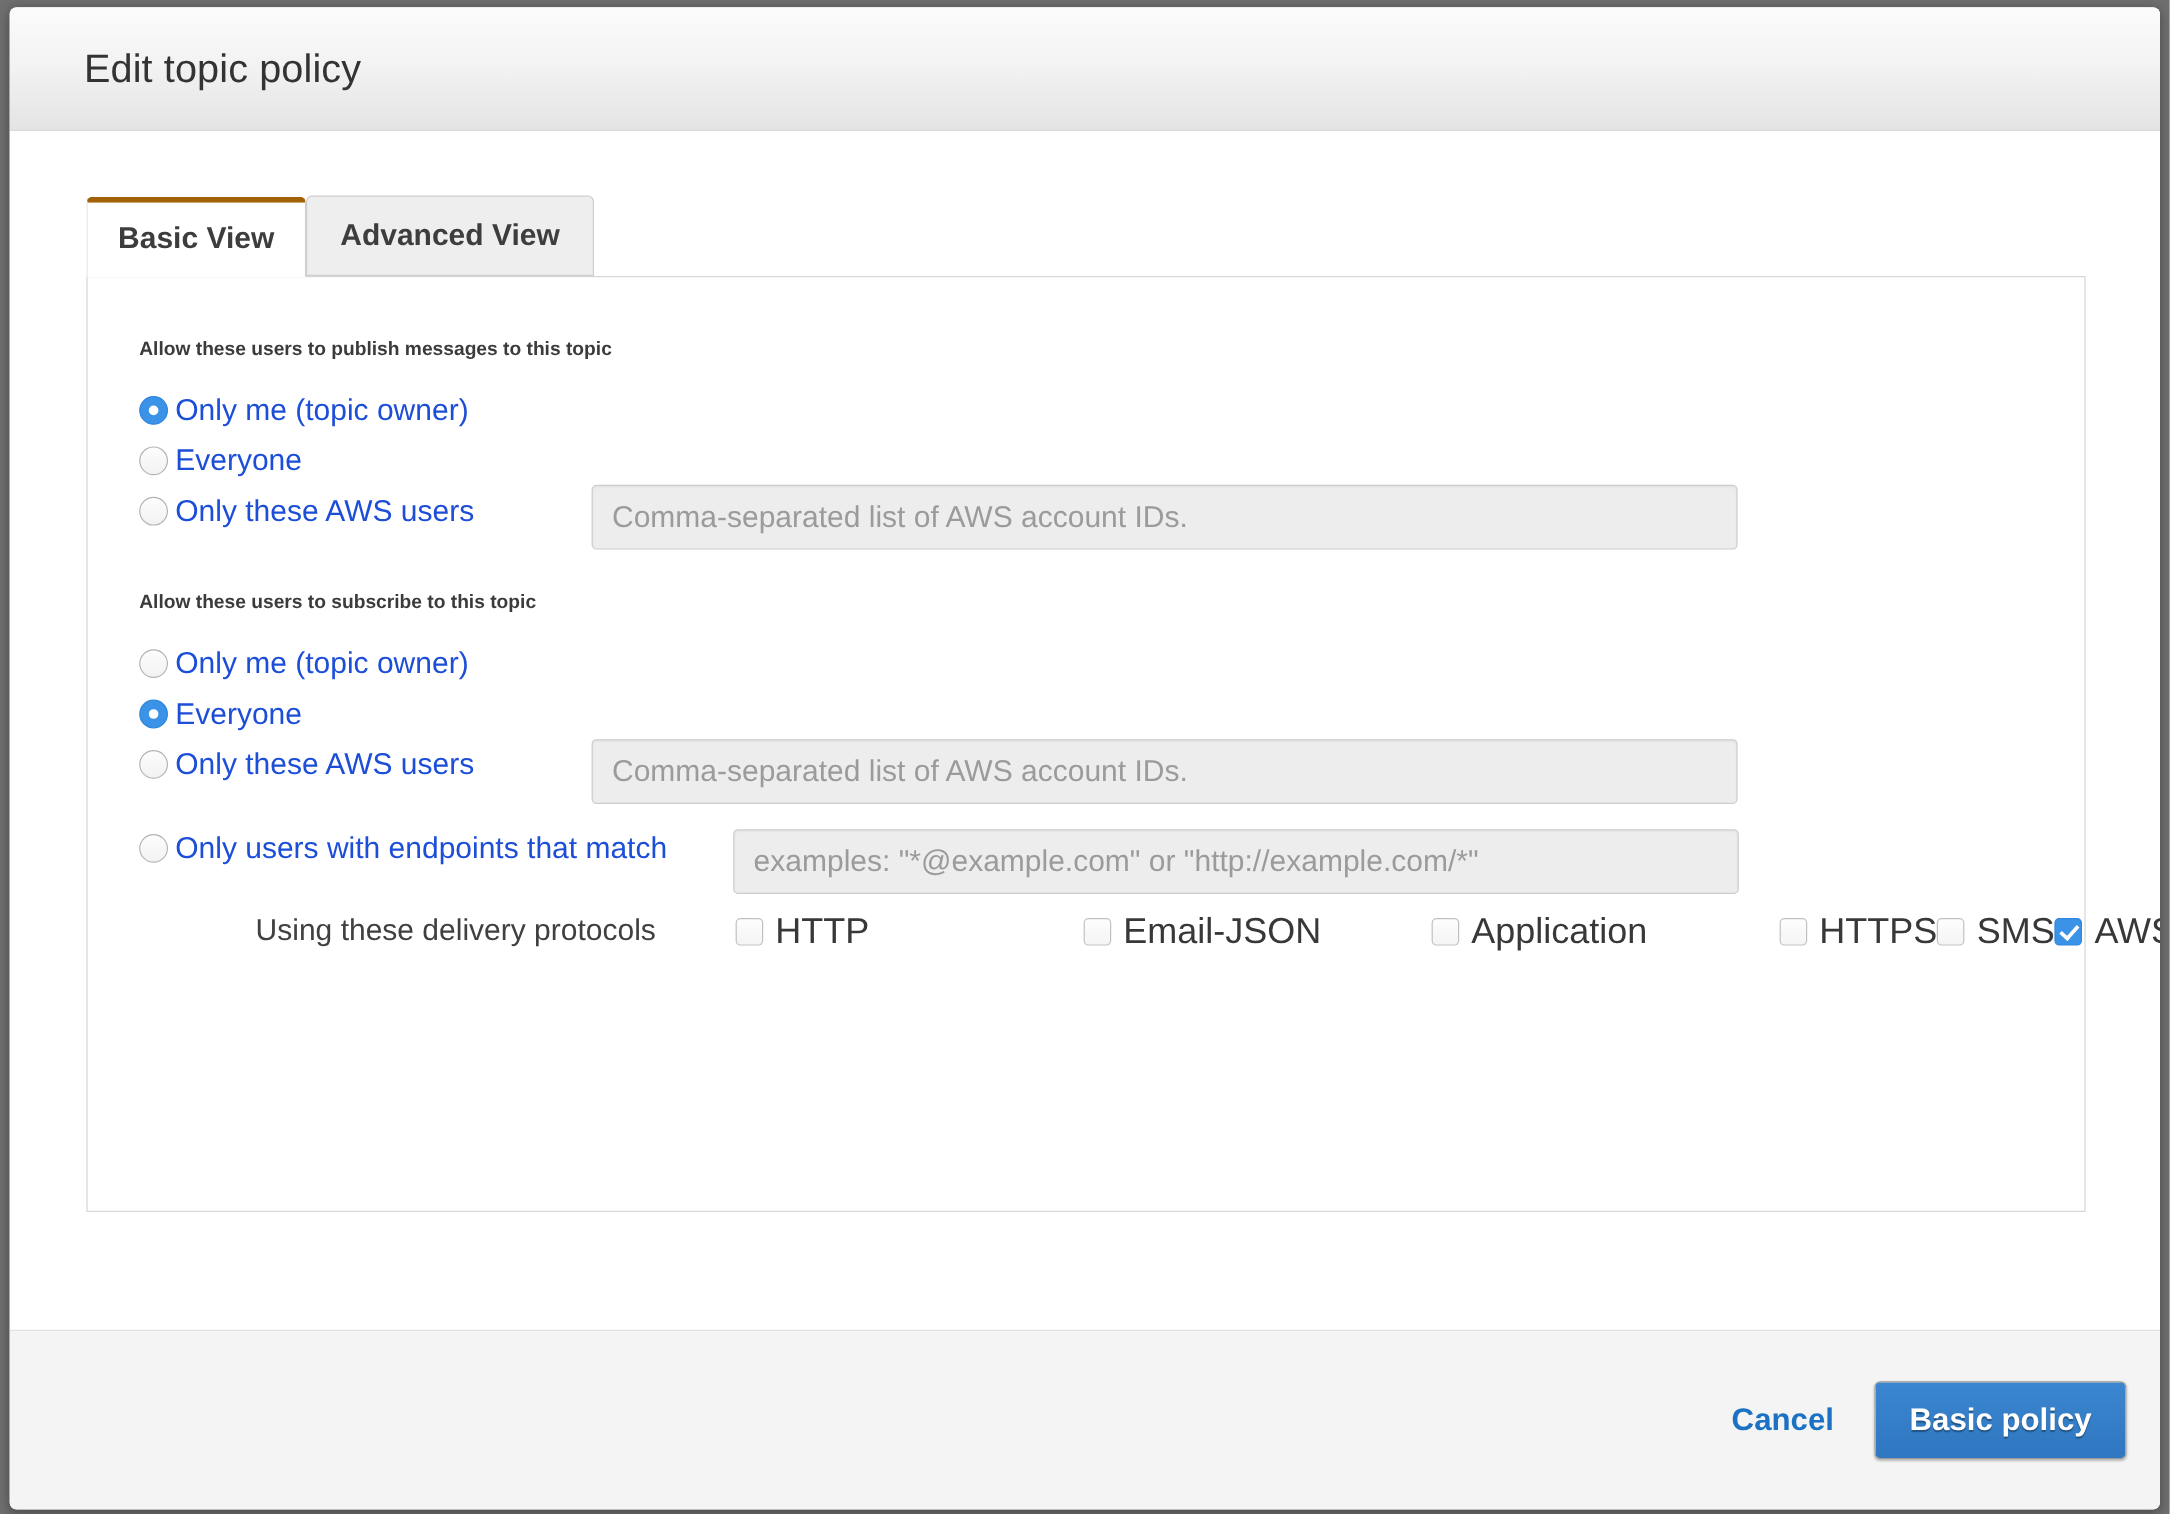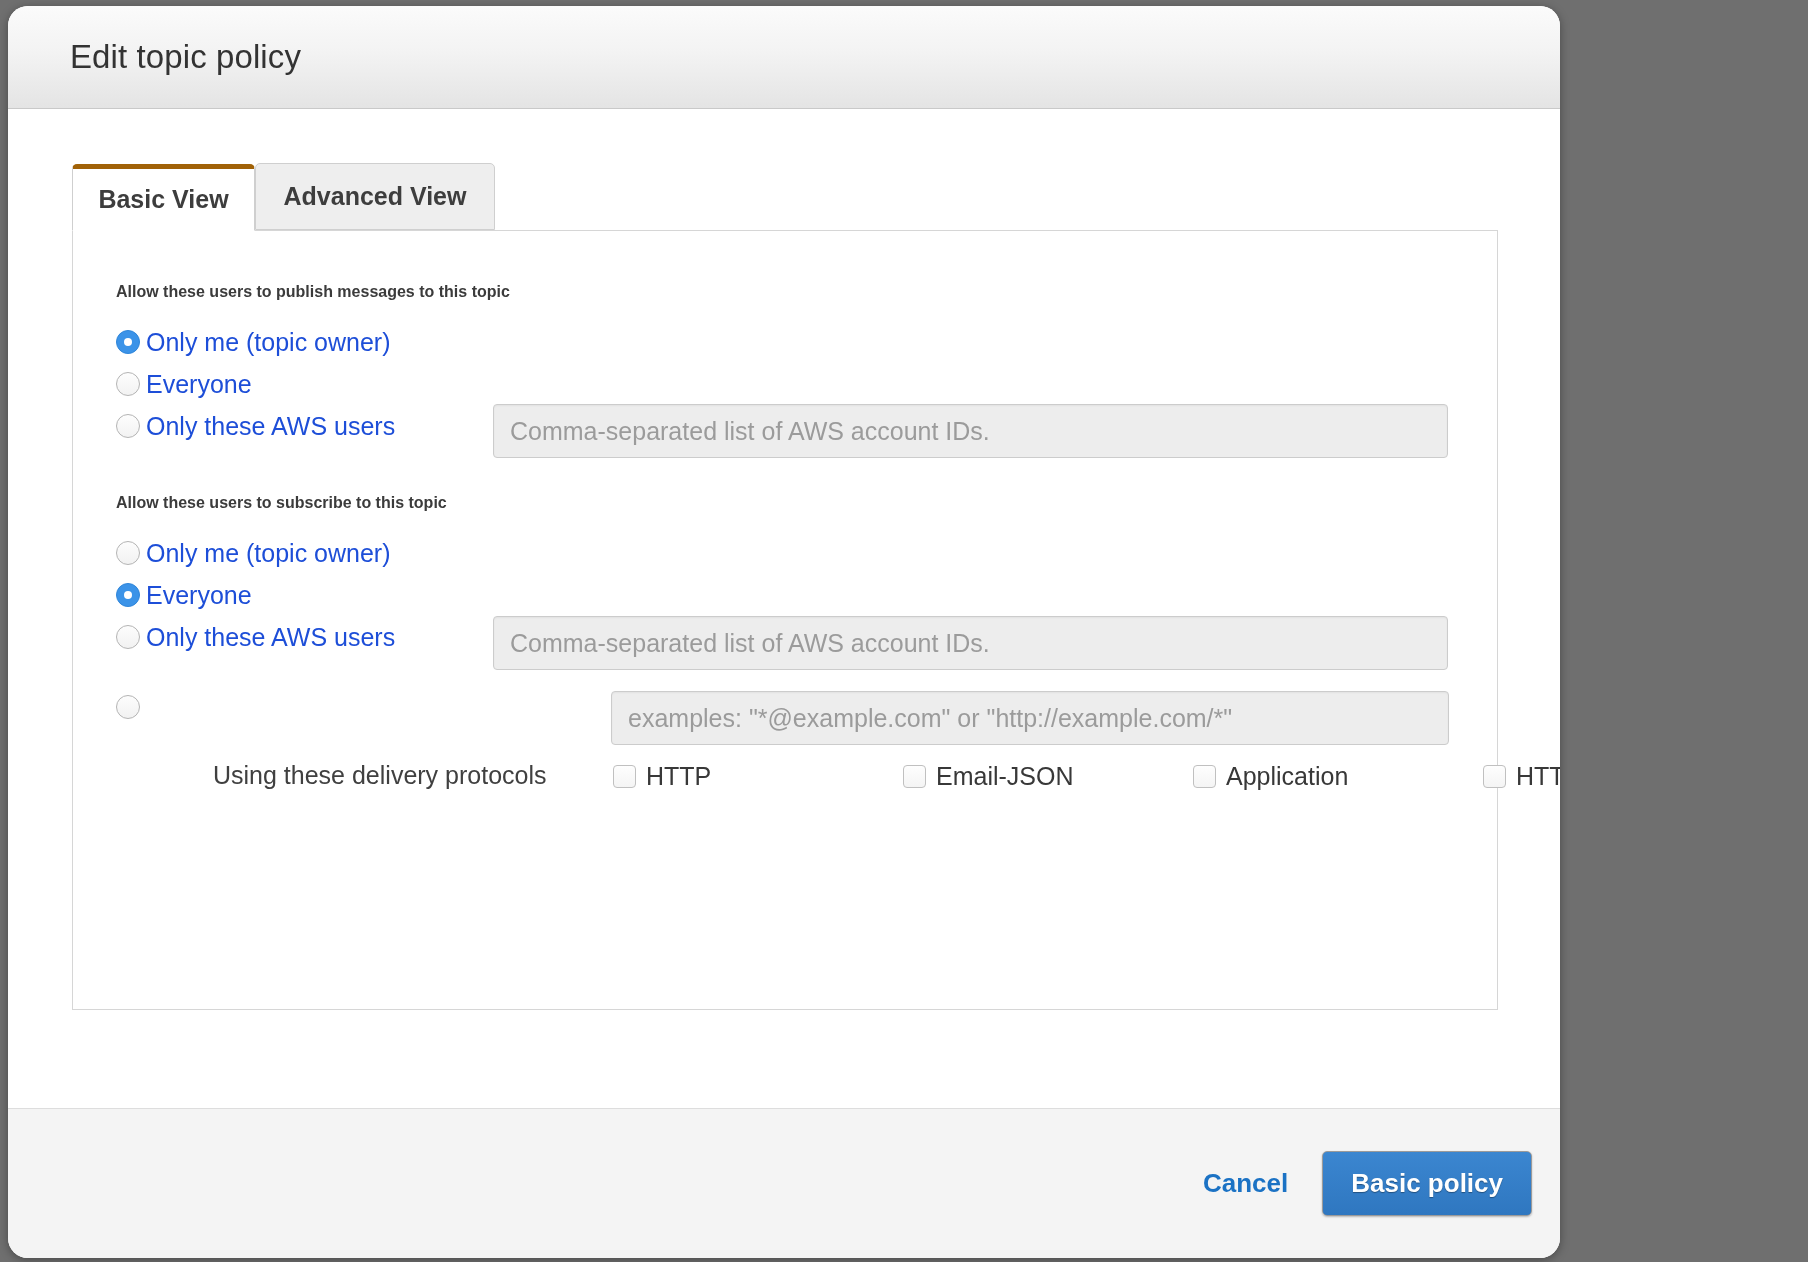--- a/index.html
+++ b/index.html
@@ -11,24 +11,24 @@
     height: 1262px;
     background: #6f6f6f;
     font-family: "Liberation Sans", sans-serif;
     overflow: hidden;
   }
 
   .modal {
     position: absolute;
     left: 8px;
     top: 6px;
-    width: 1552px;
+    width: 1792px;
     height: 1252px;
     background: #ffffff;
-    border-radius: 20px;
+    border-radius: 6px;
     box-shadow: 0 2px 10px rgba(0,0,0,0.35);
     overflow: hidden;
     display: flex;
     flex-direction: column;
   }
 
   
   .modal-header {
     height: 103px;
     flex: 0 0 103px;
@@ -224,21 +224,21 @@
     position: absolute;
     left: 7px;
     top: 2px;
     width: 6px;
     height: 12px;
     border: solid #ffffff;
     border-width: 0 3px 3px 0;
     transform: rotate(42deg);
   }
   .cb-label {
-    font-size: 25px;
+    font-size: 30px;
     color: #383838;
     margin-left: 10px;
     white-space: nowrap;
   }
 
   
   .modal-footer {
     flex: 0 0 150px;
     height: 150px;
     background: #f4f4f4;
@@ -333,20 +333,21 @@
             <span class="choice-label">Only these AWS users</span>
           </div>
         </div>
 
         <div class="text-input" style="left:420px; top:385px; width:955px;">
           <span class="ph">Comma-separated list of AWS account IDs.</span>
         </div>
 
         <div class="choice-row" style="position:absolute; top:455px; left:0;">
           <span class="radio"></span>
+          <span class="choice-label">Only users with endpoints that match</span>
         </div>
 
         <div class="text-input" style="left:538px; top:460px; width:838px;">
           <span class="ph">examples: "*@example.com" or "http://example.com/*"</span>
         </div>
 
         <div class="protocols-label" style="left:140px; top:530px;">Using these delivery protocols</div>
 
         <div class="protocol-grid" style="left:540px; top:527px;">
           <div class="cb-item">

